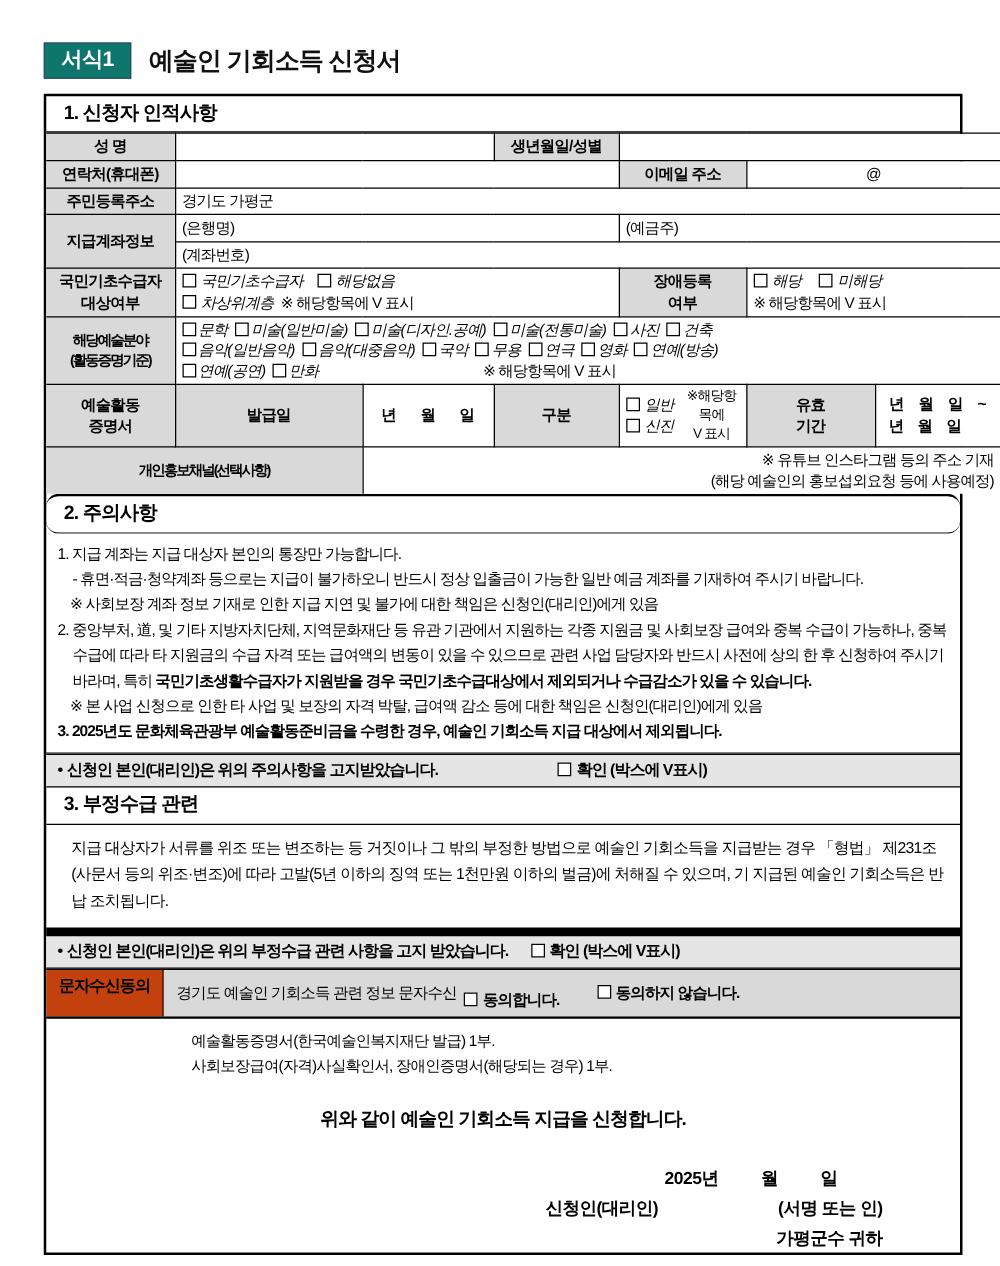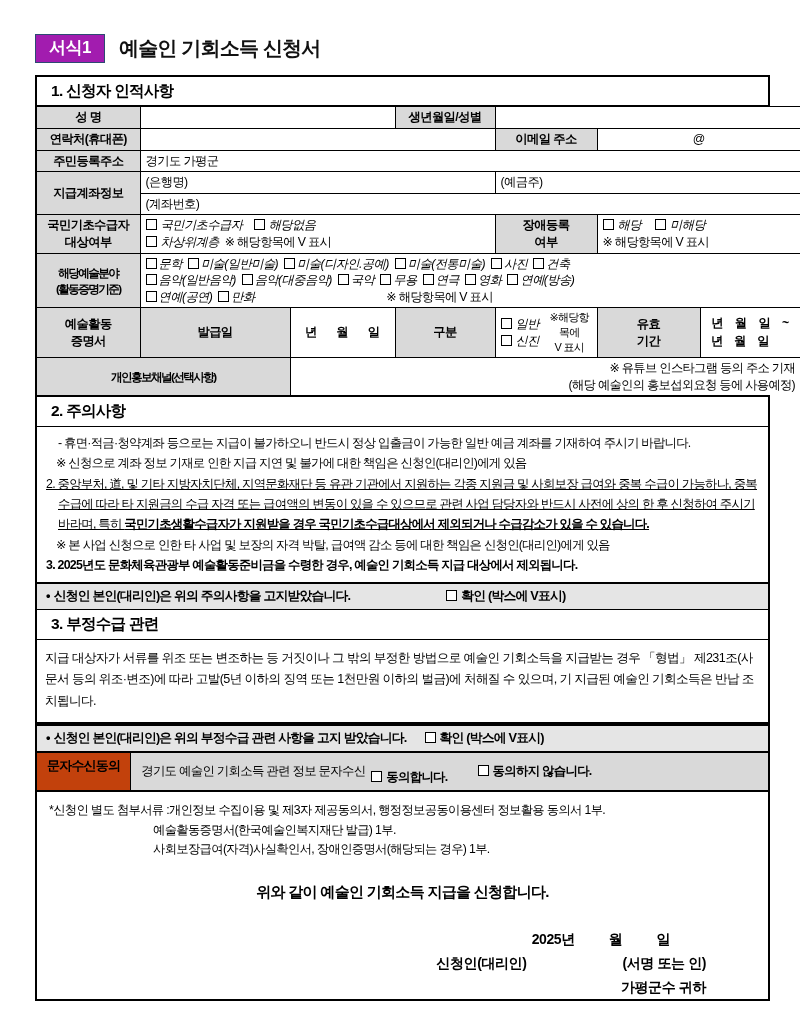--- a/index.html
+++ b/index.html
@@ -23,21 +23,21 @@
   }
 
   
   .title-row {
     display: flex;
     align-items: center;
     gap: 14px;
     margin-bottom: 12px;
   }
   .badge {
-    background: #a21caf;
+    background: #0f766e;
     color: #ffffff;
     font-weight: bold;
     font-size: 17px;
     letter-spacing: -0.5px;
     padding: 3px 13px 4px 13px;
     line-height: 1.15;
     border: 1px solid #2d4a72;
   }
   .doc-title {
     font-size: 20px;
@@ -52,21 +52,21 @@
     box-sizing: border-box;
   }
   .sec-head {
     border-bottom: 1px solid #000;
     font-size: 15.5px;
     font-weight: bold;
     letter-spacing: -0.7px;
     padding: 4px 0 4px 14px;
     line-height: 1.35;
   }
-  .sec-head.thick { border-top: 2px solid #000; }
+  .sec-head.thick { border-top: 2px solid #000; border-radius: 10px; }
 
   table.grid {
     width: 100%;
     border-collapse: collapse;
     table-layout: fixed;
   }
   table.grid td {
     border: 1px solid #000;
     font-size: 12.3px;
     letter-spacing: -0.6px;
@@ -127,45 +127,45 @@
     border-bottom: 1px solid #000;
     padding: 6px 9px 7px 9px;
     font-size: 12.4px;
     letter-spacing: -0.75px;
     line-height: 1.62;
   }
   .notice p { margin: 0; }
   .notice .ind1 { padding-left: 12px; text-indent: -12px; }
   .notice .ind2 { padding-left: 22px; text-indent: -10px; }
   .notice .ind3 { padding-left: 23px; text-indent: -13px; }
-  .notice .sp { margin-top: 1px; text-decoration: underline; }
+  .notice .sp { margin-top: 1px; }
   .bold { font-weight: bold; }
 
   .confirm-bar {
     background: #e5e5e5;
     border-bottom: 1px solid #000;
     border-top: 1px solid #000;
     font-size: 12.8px;
     font-weight: bold;
     letter-spacing: -0.8px;
     padding: 4px 9px;
     display: flex;
     align-items: center;
   }
   .confirm-bar .left { flex: 0 0 auto; }
   .confirm-bar .right { margin-left: 96px; }
   .confirm-bar.tight .right { margin-left: 18px; }
   .bullet { margin-right: 4px; }
 
   .fraud-body {
-    padding: 8px 10px 9px 8px;
+    padding: 8px 10px 9px 20px;
     font-size: 12.6px;
     letter-spacing: -0.6px;
     line-height: 1.72;
-    border-bottom: 3px solid #000000;
+    border-bottom: 6px solid #000000;
   }
 
   .sms-row {
     display: flex;
     border-bottom: 2px solid #000;
     border-top: 1px solid #000;
   }
   .sms-lbl {
     background: #c2410c;
     font-weight: bold;
@@ -373,22 +373,23 @@
             <div class="note">※ 유튜브 인스타그램 등의 주소 기재</div>
             <div class="note">(해당 예술인의 홍보섭외요청 등에 사용예정)</div>
           </td>
         </tr>
       </tbody>
     </table>
 
     <div class="sec-head thick">2. 주의사항</div>
 
     <div class="notice">
+      <p class="ind1">1. 지급 계좌는 지급 대상자 본인의 통장만 가능합니다.</p>
       <p class="ind2">- 휴면·적금·청약계좌 등으로는 지급이 불가하오니 반드시 정상 입출금이 가능한 일반 예금 계좌를 기재하여 주시기 바랍니다.</p>
-      <p class="ind3">※ 신청으로 계좌 정보 기재로 인한 지급 지연 및 불가에 대한 책임은 신청인(대리인)에게 있음</p>
+      <p class="ind3">※ 사회보장 계좌 정보 기재로 인한 지급 지연 및 불가에 대한 책임은 신청인(대리인)에게 있음</p>
       <p class="ind1 sp"><span>2. 중앙부처, 道, 및 기타 지방자치단체, 지역문화재단 등 유관 기관에서 지원하는 각종 지원금 및 사회보장 급여와 중복 수급이 가능하나, 중복 수급에 따라 타 지원금의 수급 자격 또는 급여액의 변동이 있을 수 있으므로 관련 사업 담당자와 반드시 사전에 상의 한 후 신청하여 주시기 바라며, 특히 </span><span class="bold">국민기초생활수급자가 지원받을 경우 국민기초수급대상에서 제외되거나 수급감소가 있을 수 있습니다.</span></p>
       <p class="ind3">※ 본 사업 신청으로 인한 타 사업 및 보장의 자격 박탈, 급여액 감소 등에 대한 책임은 신청인(대리인)에게 있음</p>
       <p class="ind1 bold">3. 2025년도 문화체육관광부 예술활동준비금을 수령한 경우, 예술인 기회소득 지급 대상에서 제외됩니다.</p>
     </div>
 
     <div class="confirm-bar">
       <span class="left"><span class="bullet">•</span><span>신청인 본인(대리인)은 위의 주의사항을 고지받았습니다.</span></span>
       <span class="right"><span class="cb"></span><span>확인 (박스에 V표시)</span></span>
     </div>
 
@@ -403,24 +404,20 @@
     <div class="sms-row">
       <div class="sms-lbl">문자수신동의</div>
       <div class="sms-val">
         <span>경기도 예술인 기회소득 관련 정보 문자수신</span>
         <span class="o1"><span class="cb"></span><span>동의합니다.</span></span>
         <span class="o2"><span class="cb"></span><span>동의하지 않습니다.</span></span>
       </div>
     </div>
 
     <div class="footer">
-      <div class="att-line">
-        <span class="k">*신청인 별도 첨부서류 :</span>
-        <span>개인정보 수집이용 및 제3자 제공동의서, 행정정보공동이용센터 정보활용 동의서 1부.</span>
-      </div>
       <div class="att-ind">예술활동증명서(한국예술인복지재단 발급) 1부.</div>
       <div class="att-ind">사회보장급여(자격)사실확인서, 장애인증명서(해당되는 경우) 1부.</div>
 
       <div class="decl">위와 같이 예술인 기회소득 지급을 신청합니다.</div>
 
       <div class="sign-area">
         <div class="sign-date">
           <span>2025년</span><span class="gap"></span><span>월</span><span class="gap"></span><span>일</span>
         </div>
         <div class="sign-row">

